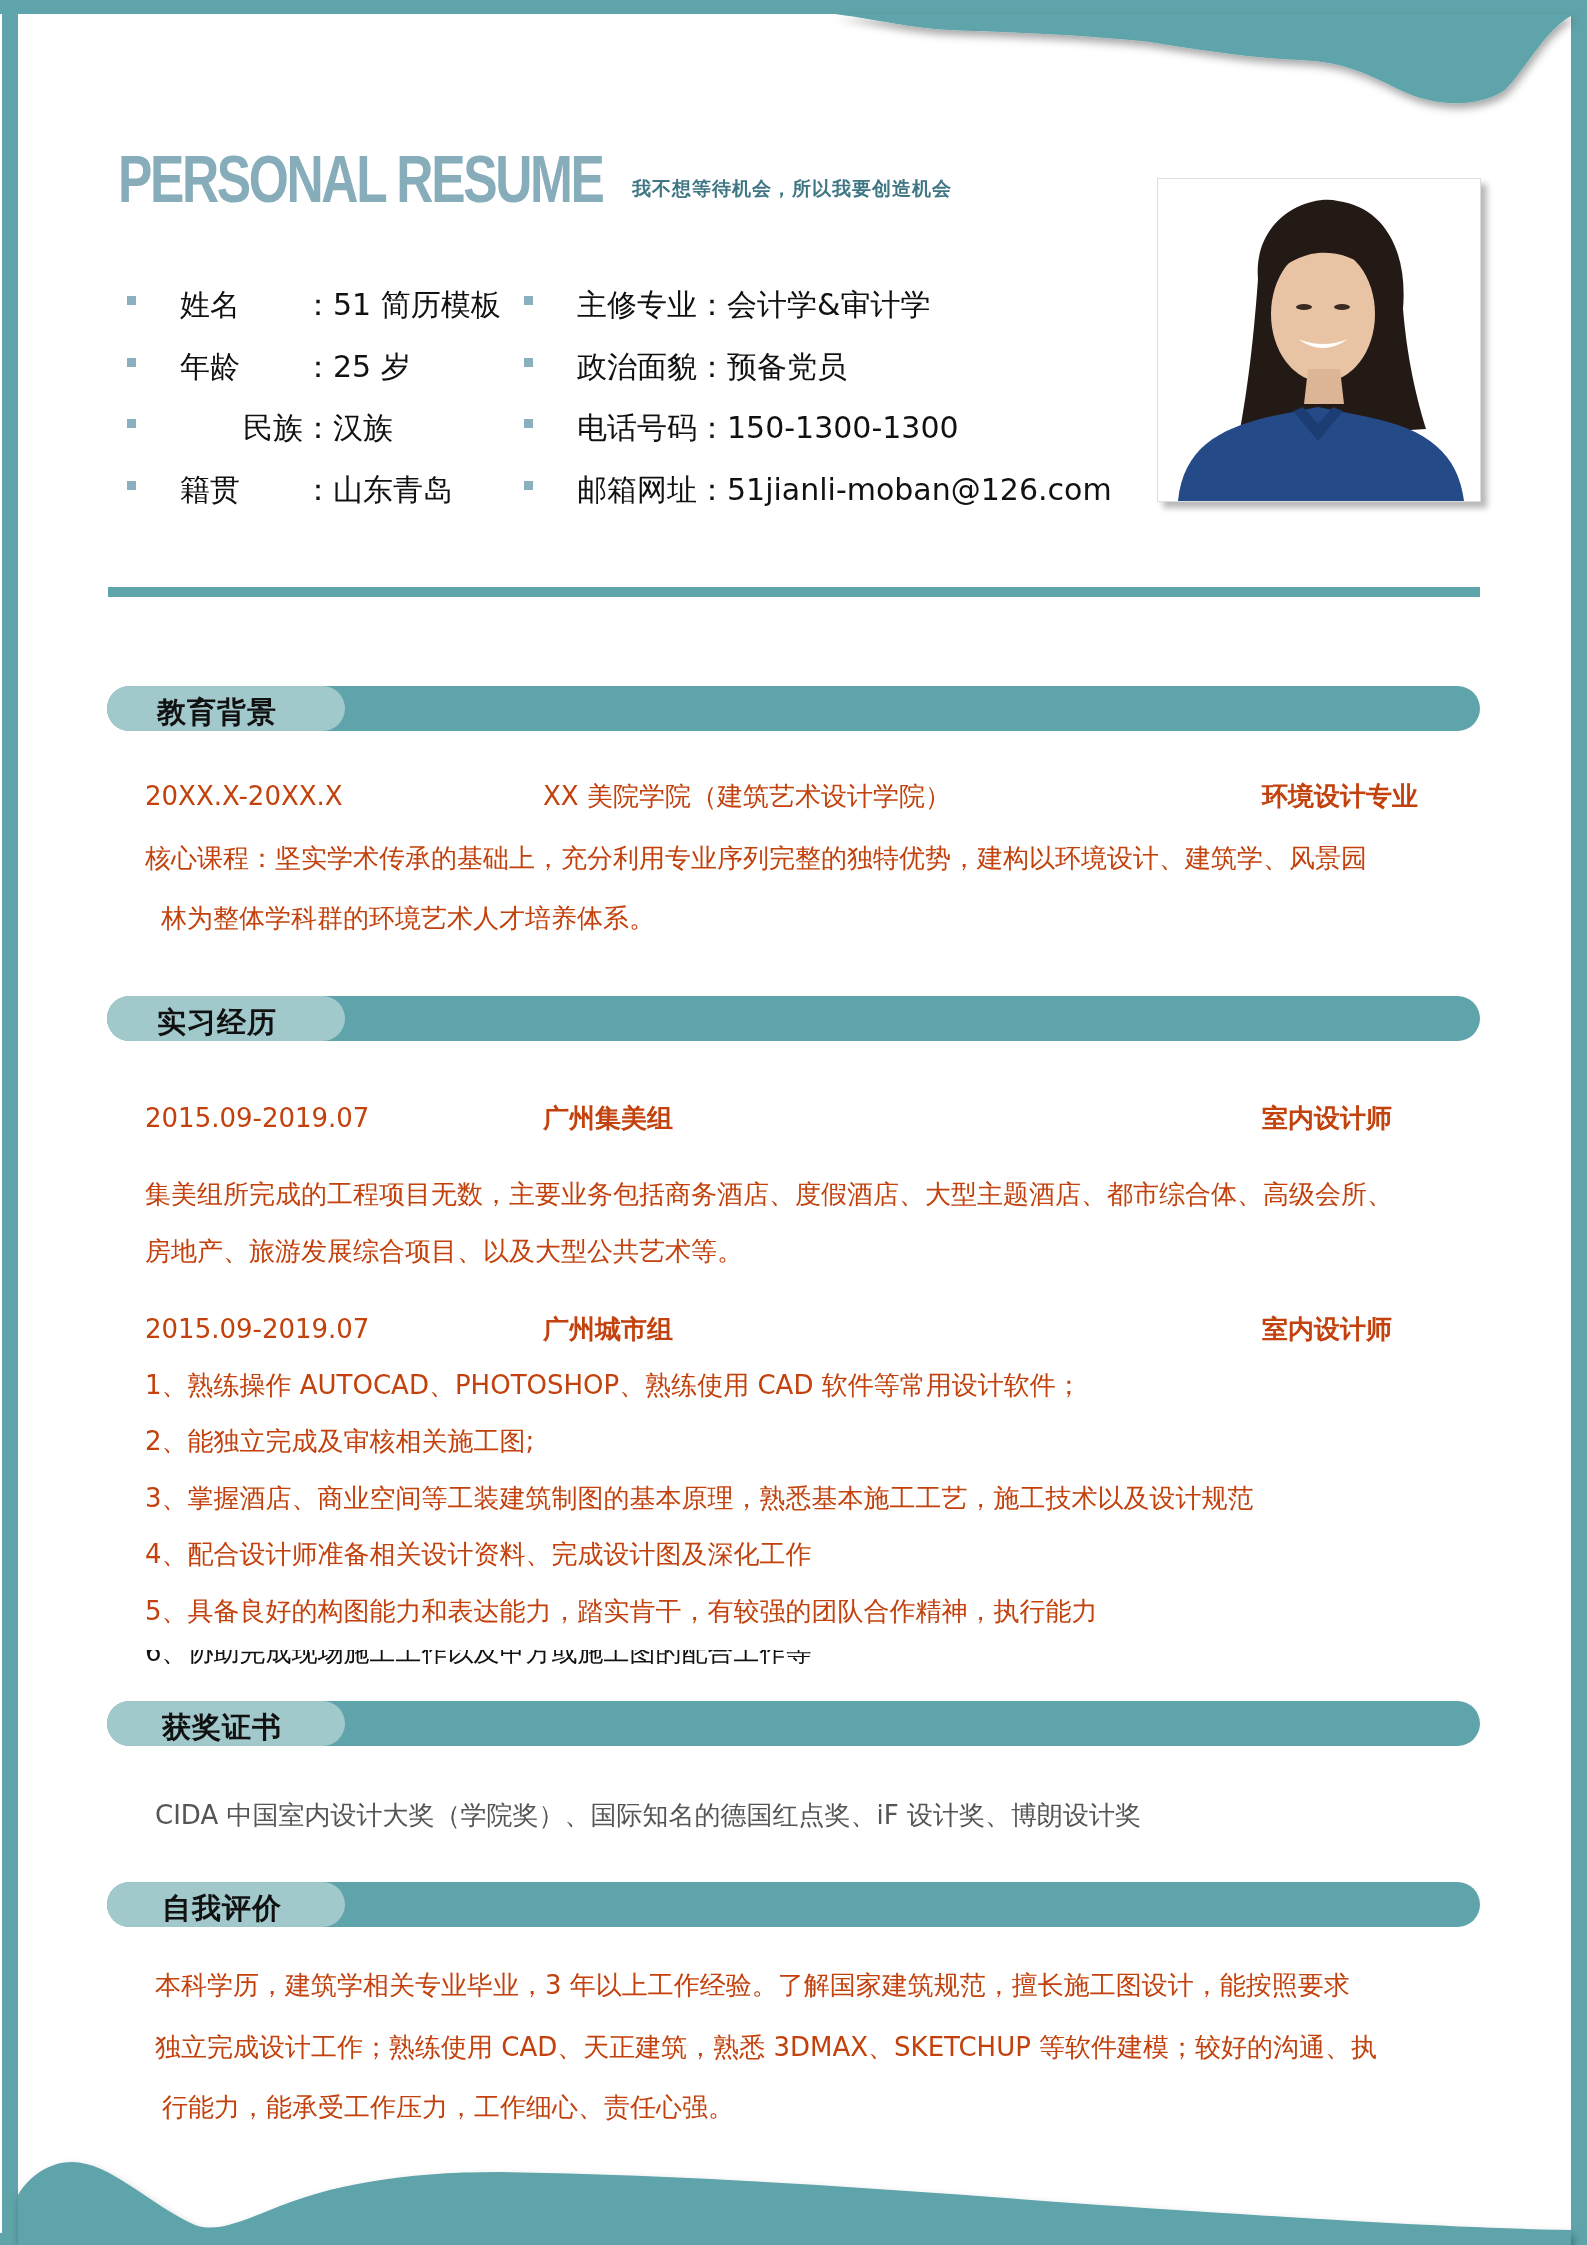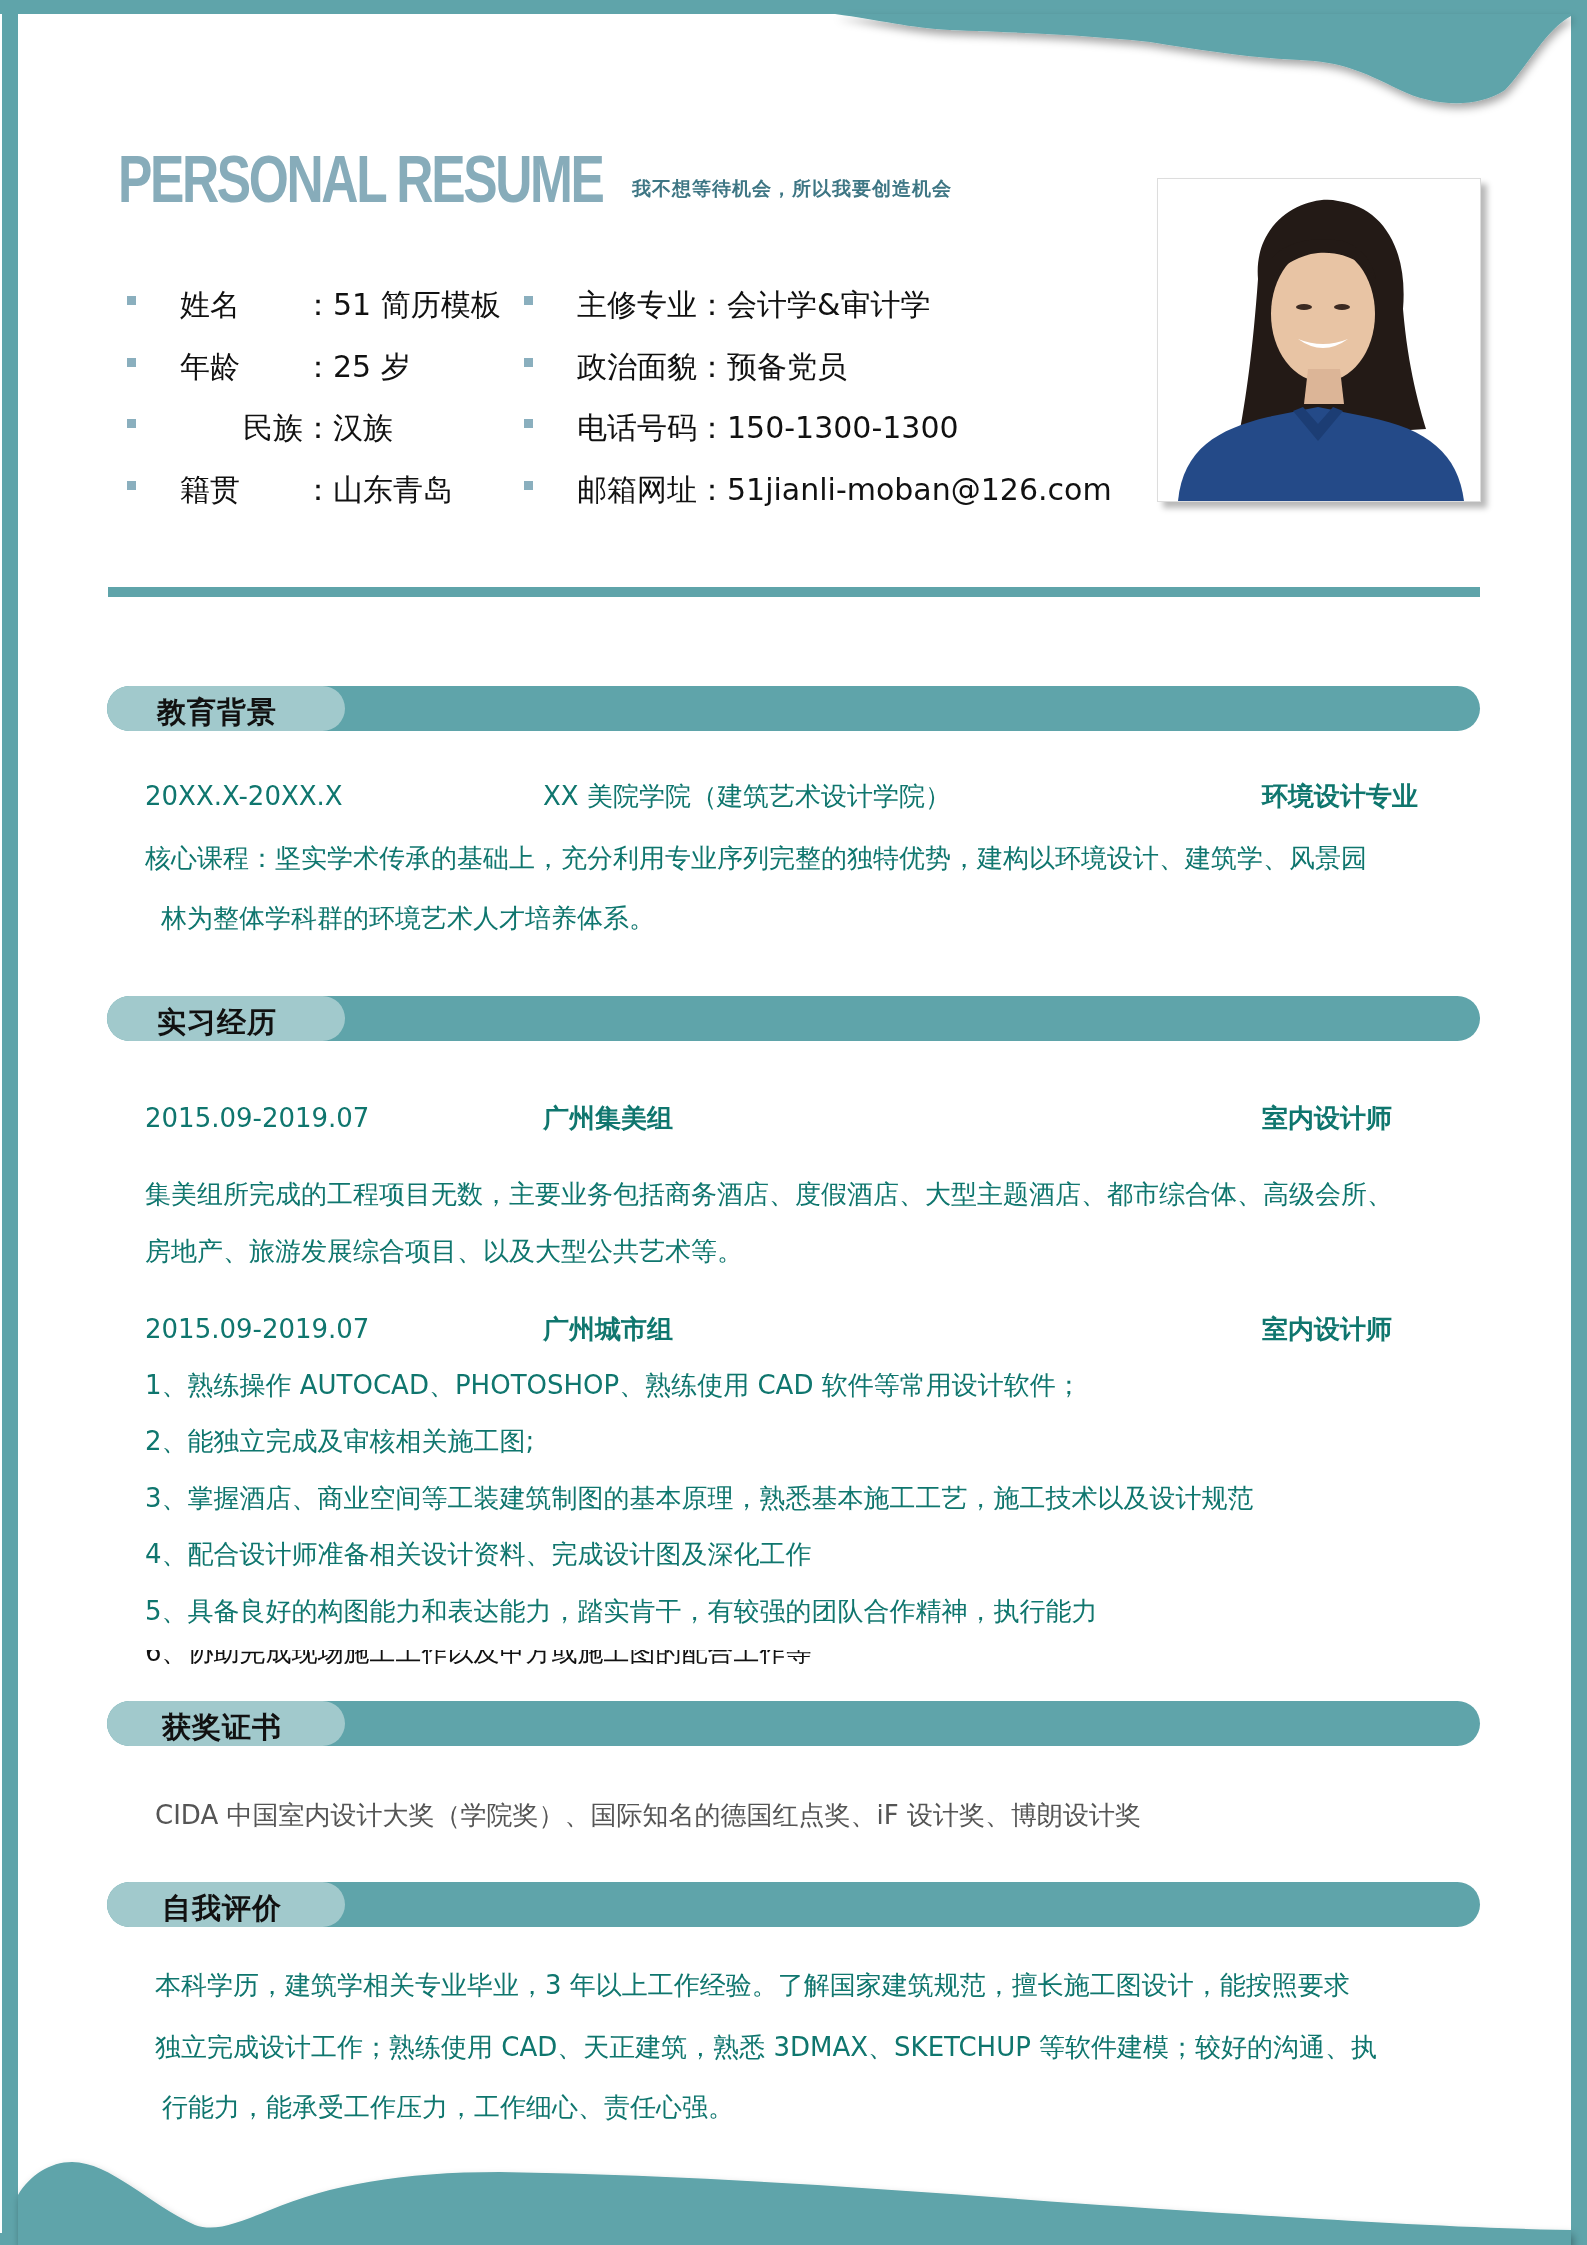--- a/index.html
+++ b/index.html
@@ -16,21 +16,21 @@
   .info { position:absolute; font-size:30px; color:#111; line-height:1; white-space:nowrap; }
   .info .bullet { position:absolute; left:-53px; top:6px; width:9px; height:9px; background:#8aafbe; }
   .info .lbl { display:inline-block; }
   .lbl-spaced { width:123px; display:inline-flex; justify-content:space-between; }
   .photo { position:absolute; left:1157px; top:178px; width:322px; height:322px; background:#fff;
            border:1px solid #ddd; box-shadow:6px 6px 6px rgba(0,0,0,0.28); overflow:hidden; }
   .hline { position:absolute; left:108px; top:587px; width:1372px; height:10px; background:#5fa4aa; }
   .sec-bar { position:absolute; left:107px; width:1373px; height:45px; background:#5fa4aa; border-radius:23px; }
   .sec-pill { position:absolute; left:0; top:0; width:238px; height:45px; background:#a1c9cc; border-radius:23px; }
   .sec-title { position:absolute; left:50px; top:7px; font-size:29px; font-weight:bold; color:#111; letter-spacing:1px; }
-  .t { position:absolute; font-size:26px; white-space:nowrap; line-height:1; color:#0f766e; }
+  .t { position:absolute; font-size:26px; white-space:nowrap; line-height:1; color:#c2410c; }
   .b { font-weight:bold; }
   .clip6 { position:absolute; left:145px; top:1650px; height:14px; overflow:hidden; font-size:26px; white-space:nowrap; }
   .clip6 span { position:relative; top:-15px; }
   .gray { color:#555; }
 </style>
 </head>
 <body>
 
 <div class="frame-top"></div>
 <div class="frame-left"></div>

